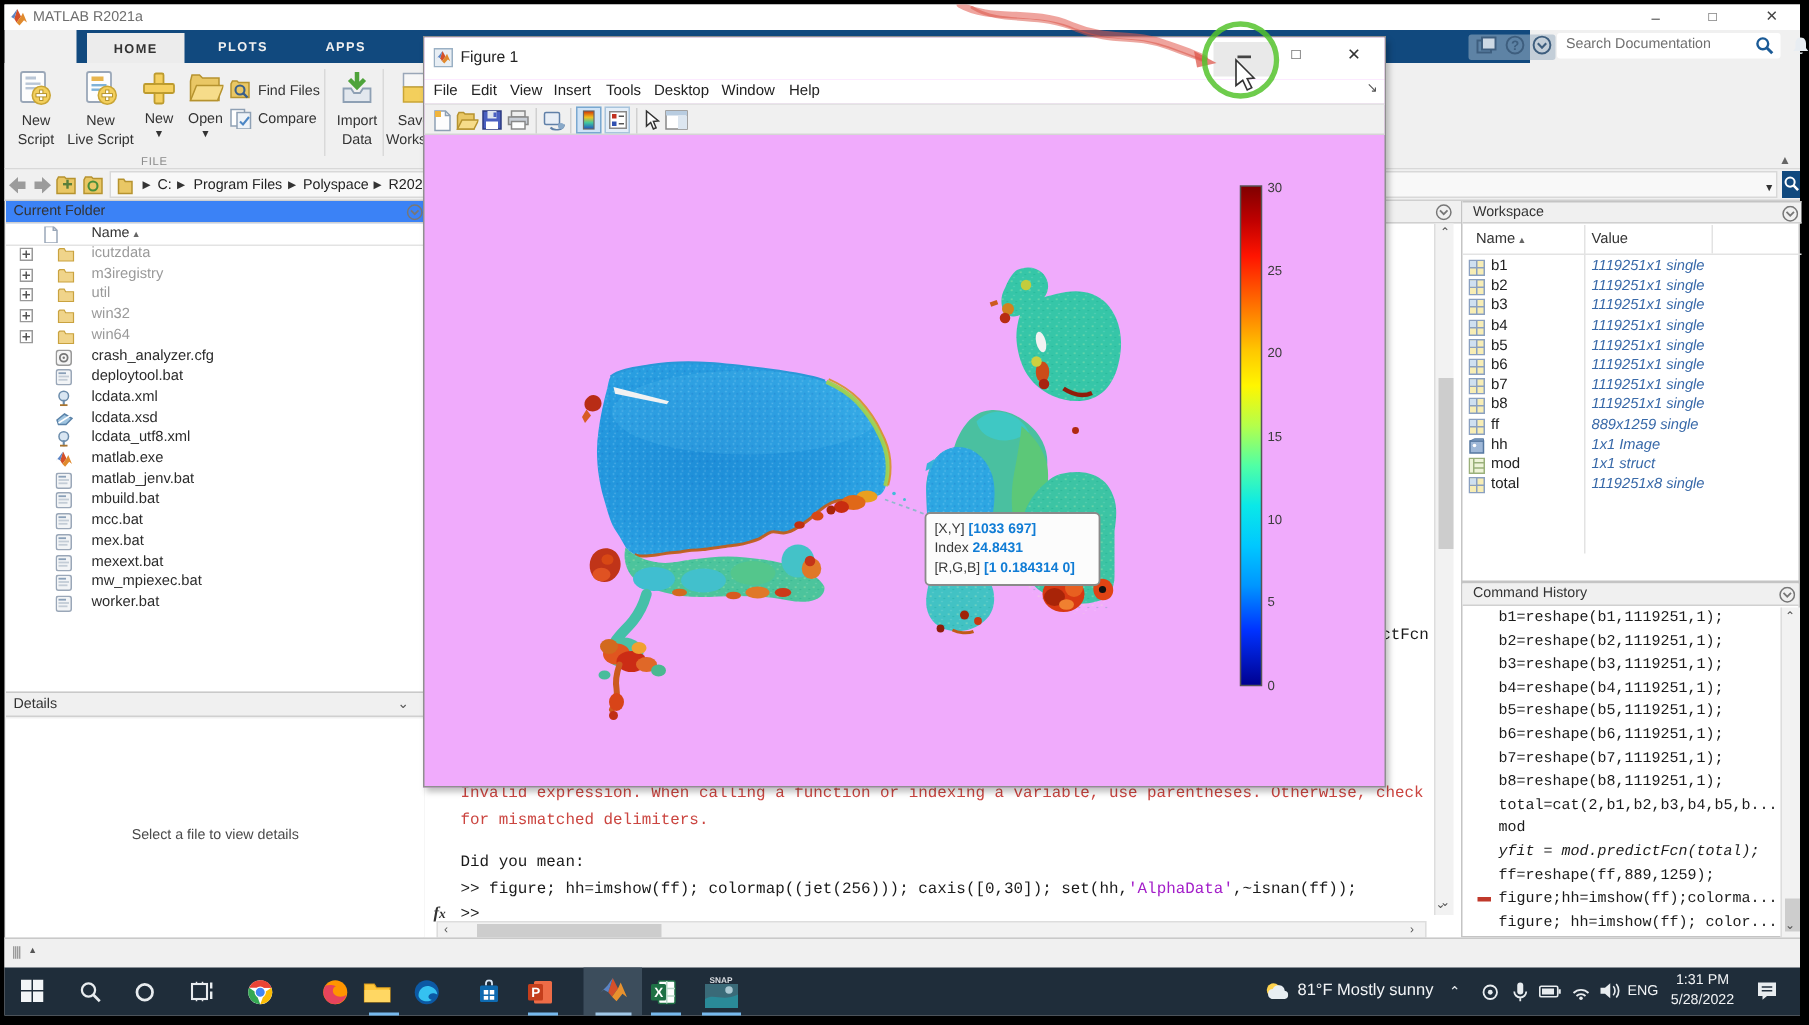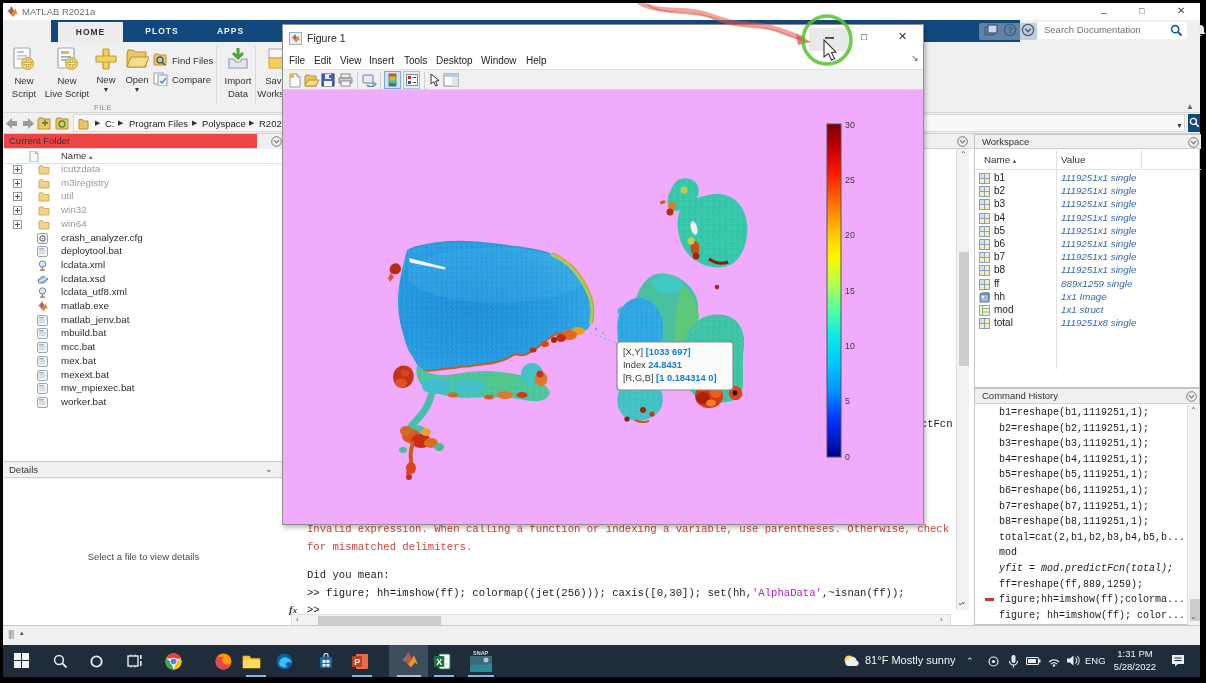--- a/index.html
+++ b/index.html
@@ -157,21 +157,21 @@
     <div class="abs" style="left:1185px;top:1px;width:12px;height:18px;background:#11497e;">
       <svg class="abs" style="left:1px;top:3px;" width="11" height="11" viewBox="0 0 13 13">
           <circle cx="5.2" cy="5.2" r="3.6" fill="none" stroke="#fff" stroke-width="1.6"></circle>
           <line x1="8" y1="8" x2="11.5" y2="11.5" stroke="#fff" stroke-width="2"></line>
         </svg>
     </div>
   </div>
 
   <div class="abs" id="leftdock" style="left:1px;top:131px;width:279px;height:491px;border-right:1px solid #c4c4c4;">
 
-    <div class="abs" style="left:0;top:0;width:253px;height:15px;background:#ef4444;border-bottom:1px solid #d0d0d0;">
+    <div class="abs" style="left:0;top:0;width:279px;height:15px;background:#3b82f6;border-bottom:1px solid #d0d0d0;">
       <span class="abs" style="left:5px;top:1px;font-size:9.5px;color:#333;">Current Folder</span>
       <svg class="abs" style="left:267px;top:2px;" width="11" height="11" viewBox="0 0 11 11">
           <circle cx="5.5" cy="5.5" r="4.8" fill="none" stroke="#777" stroke-width="1"></circle>
           <path d="M3 4.2 L5.5 6.8 L8 4.2" fill="none" stroke="#777" stroke-width="1.2"></path>
         </svg>
     </div>
 
     <div class="abs" style="left:0;top:15px;width:279px;height:312px;background:#fff;">
       <svg class="abs" style="left:25px;top:2px;" width="10" height="11" viewBox="0 0 10 11">
           <path d="M1 0 L6.5 0 L9 2.5 L9 11 L1 11 Z" fill="#fff" stroke="#9aa7b8"></path>

